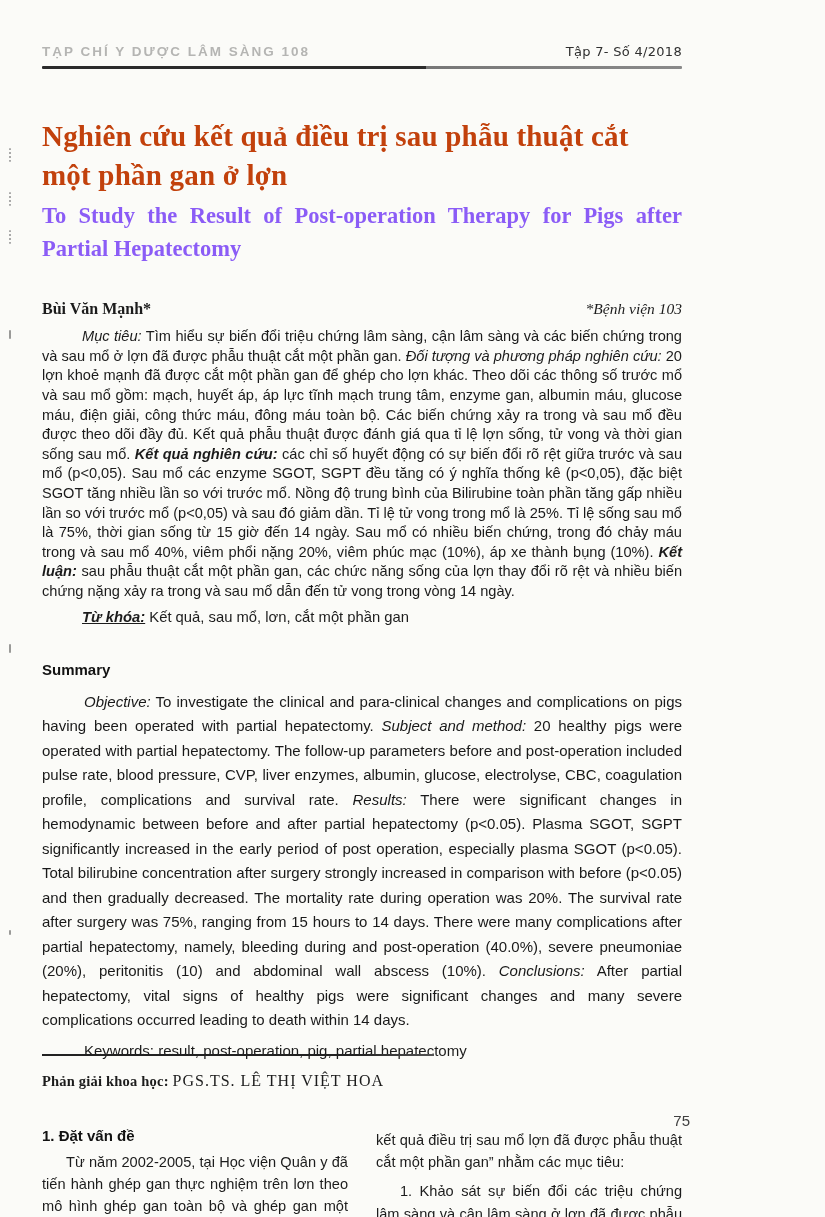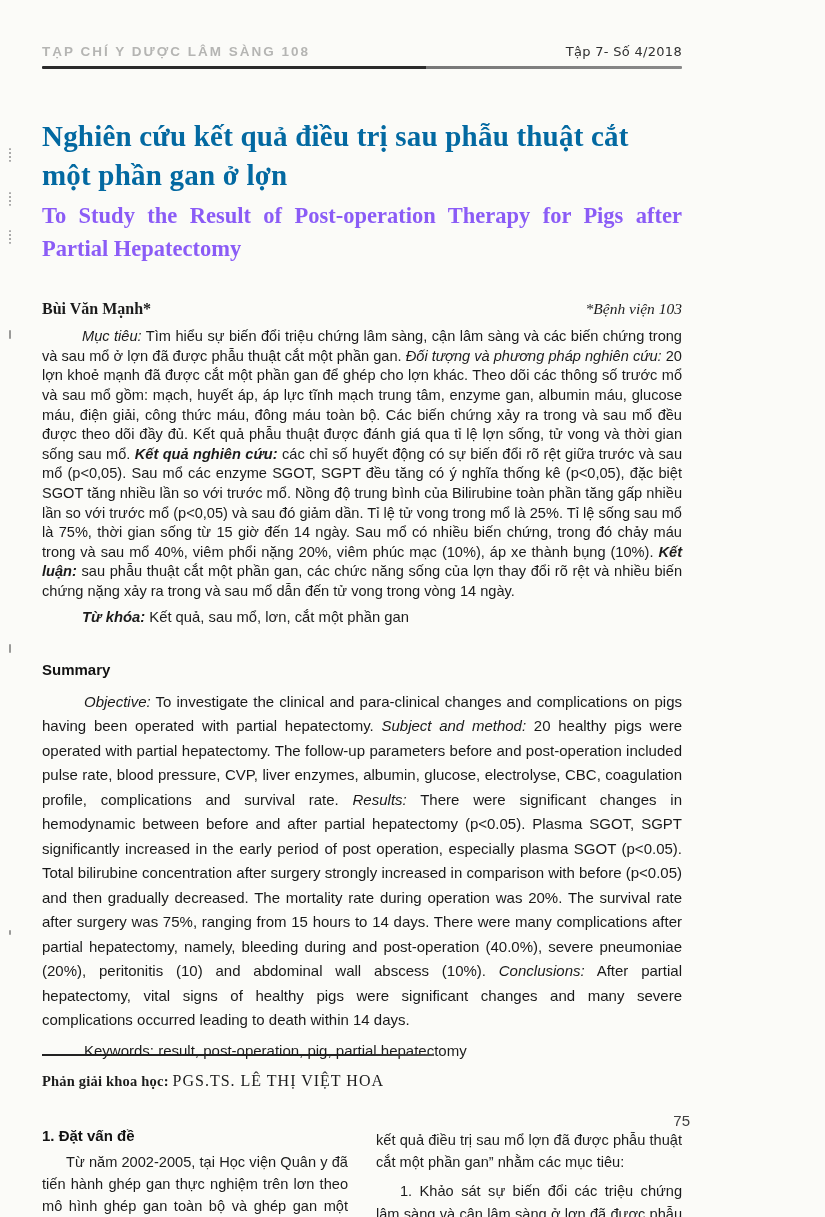--- a/index.html
+++ b/index.html
@@ -41,21 +41,21 @@
     background:linear-gradient(to right,#2b2b2b 0%,#2b2b2b 60%,#777 60%,#8a8a8a 100%);
     border-radius:1px;
   }
   
   .title-vi{
     margin-top:48px;
     font-family:"Liberation Serif",serif;
     font-weight:bold;
     font-size:29px;
     line-height:1.34;
-    color:#0369a1;
+    color:#c2410c;
     letter-spacing:.2px;
   }
   .title-en{
     margin-top:4px;
     font-family:"Liberation Serif",serif;
     font-weight:bold;
     font-size:22.5px;
     line-height:1.5;
     color:#8b5cf6;
     text-align:justify;
@@ -186,21 +186,21 @@
 
   <h1 class="title-vi" style="margin-bottom:0">Nghiên cứu kết quả điều trị sau phẫu thuật cắt một phần gan ở lợn</h1>
   <h2 class="title-en" style="margin-bottom:0">To Study the Result of Post-operation Therapy for Pigs after Partial Hepatectomy</h2>
 
   <div class="byline">
     <span class="author">Bùi Văn Mạnh*</span>
     <span class="affiliation">*Bệnh viện 103</span>
   </div>
 
   <p class="abstract-vi" style="margin:9px 0 0 0"><span style="font-style: italic;">Mục tiêu:</span><span> Tìm hiểu sự biến đổi triệu chứng lâm sàng, cận lâm sàng và các biến chứng trong và sau mổ ở lợn đã được phẫu thuật cắt một phần gan. </span><span style="font-style: italic;">Đối tượng và phương pháp nghiên cứu:</span><span> 20 lợn khoẻ mạnh đã được cắt một phần gan để ghép cho lợn khác. Theo dõi các thông số trước mổ và sau mổ gồm: mạch, huyết áp, áp lực tĩnh mạch trung tâm, enzyme gan, albumin máu, glucose máu, điện giải, công thức máu, đông máu toàn bộ. Các biến chứng xảy ra trong và sau mổ đều được theo dõi đầy đủ. Kết quả phẫu thuật được đánh giá qua tỉ lệ lợn sống, tử vong và thời gian sống sau mổ. </span><span style="font-style: italic; font-weight: bold;">Kết quả nghiên cứu:</span><span> các chỉ số huyết động có sự biến đổi rõ rệt giữa trước và sau mổ (p&lt;0,05). Sau mổ các enzyme SGOT, SGPT đều tăng có ý nghĩa thống kê (p&lt;0,05), đặc biệt SGOT tăng nhiều lần so với trước mổ. Nồng độ trung bình của Bilirubine toàn phần tăng gấp nhiều lần so với trước mổ (p&lt;0,05) và sau đó giảm dần.  Tỉ lệ tử vong trong mổ là 25%. Tỉ lệ sống sau mổ là 75%, thời gian sống từ 15 giờ đến 14 ngày. Sau mổ có nhiều biến chứng, trong đó chảy máu trong và sau mổ 40%, viêm phổi nặng 20%, viêm phúc mạc (10%), áp xe thành bụng (10%). </span><span style="font-style: italic; font-weight: bold;">Kết luận:</span><span> sau phẫu thuật cắt một phần gan, các chức năng sống của lợn thay đổi rõ rệt và nhiều biến chứng nặng xảy ra trong và sau mổ dẫn đến tử vong trong vòng 14 ngày.</span></p>
-  <p class="keywords-vi" style="margin:7px 0 0 0"><span style="font-style: italic; font-weight: bold;">Từ khóa:</span><span> Kết quả, sau mổ, lơn, cắt một phần gan</span></p>
+  <p class="keywords-vi" style="margin:7px 0 0 0"><span style="font-style: italic; font-weight: bold; text-decoration: underline;">Từ khóa:</span><span> Kết quả, sau mổ, lơn, cắt một phần gan</span></p>
 
   <div class="sec-heading h-summary">Summary</div>
   <p class="summary-en" style="margin:12px 0 0 0"><span style="font-style: italic;">Objective:</span><span> To investigate the clinical and para-clinical changes and complications on pigs having been operated with partial hepatectomy. </span><span style="font-style: italic;">Subject and method:</span><span> 20 healthy pigs were operated with partial hepatectomy. The follow-up parameters before and post-operation included pulse rate, blood pressure, CVP, liver enzymes, albumin, glucose, electrolyse, CBC, coagulation profile, complications and survival rate. </span><span style="font-style: italic;">Results:</span><span> There were significant changes in hemodynamic between before and after partial hepatectomy (p&lt;0.05). Plasma SGOT, SGPT significantly increased in the early period of post operation, especially plasma SGOT (p&lt;0.05). Total bilirubine concentration after surgery strongly increased in comparison with before (p&lt;0.05) and then gradually decreased. The mortality rate during operation was 20%. The survival rate after surgery was 75%, ranging from 15 hours to 14 days. There were many complications after partial hepatectomy, namely, bleeding during and post-operation (40.0%), severe pneumoniae (20%), peritonitis (10) and abdominal wall abscess (10%). </span><span style="font-style: italic;">Conclusions:</span><span> After partial hepatectomy, vital signs of healthy pigs were significant changes and many severe complications occurred leading to death within 14 days.</span></p>
   <p class="keywords-en" style="margin:9px 0 0 0"><span style="">Keywords</span><span>: result, post-operation, pig, partial hepatectomy</span></p>
 
   <div class="intro">
     <div class="col col-left">
       <div class="sec-heading">1. Đặt vấn đề</div>
       <p class="indent">Từ năm 2002-2005, tại Học viện Quân y đã tiến hành ghép gan thực nghiệm trên lơn theo mô hình ghép gan toàn bộ và ghép gan một phần từ lợn cho sống. Nhằm xây dựng những cơ sở khoa học cho việc ghép gan trên người, chúng tôi tiến hành nghiên cứu đề tài “Nghiên cứu</p>
     </div>

